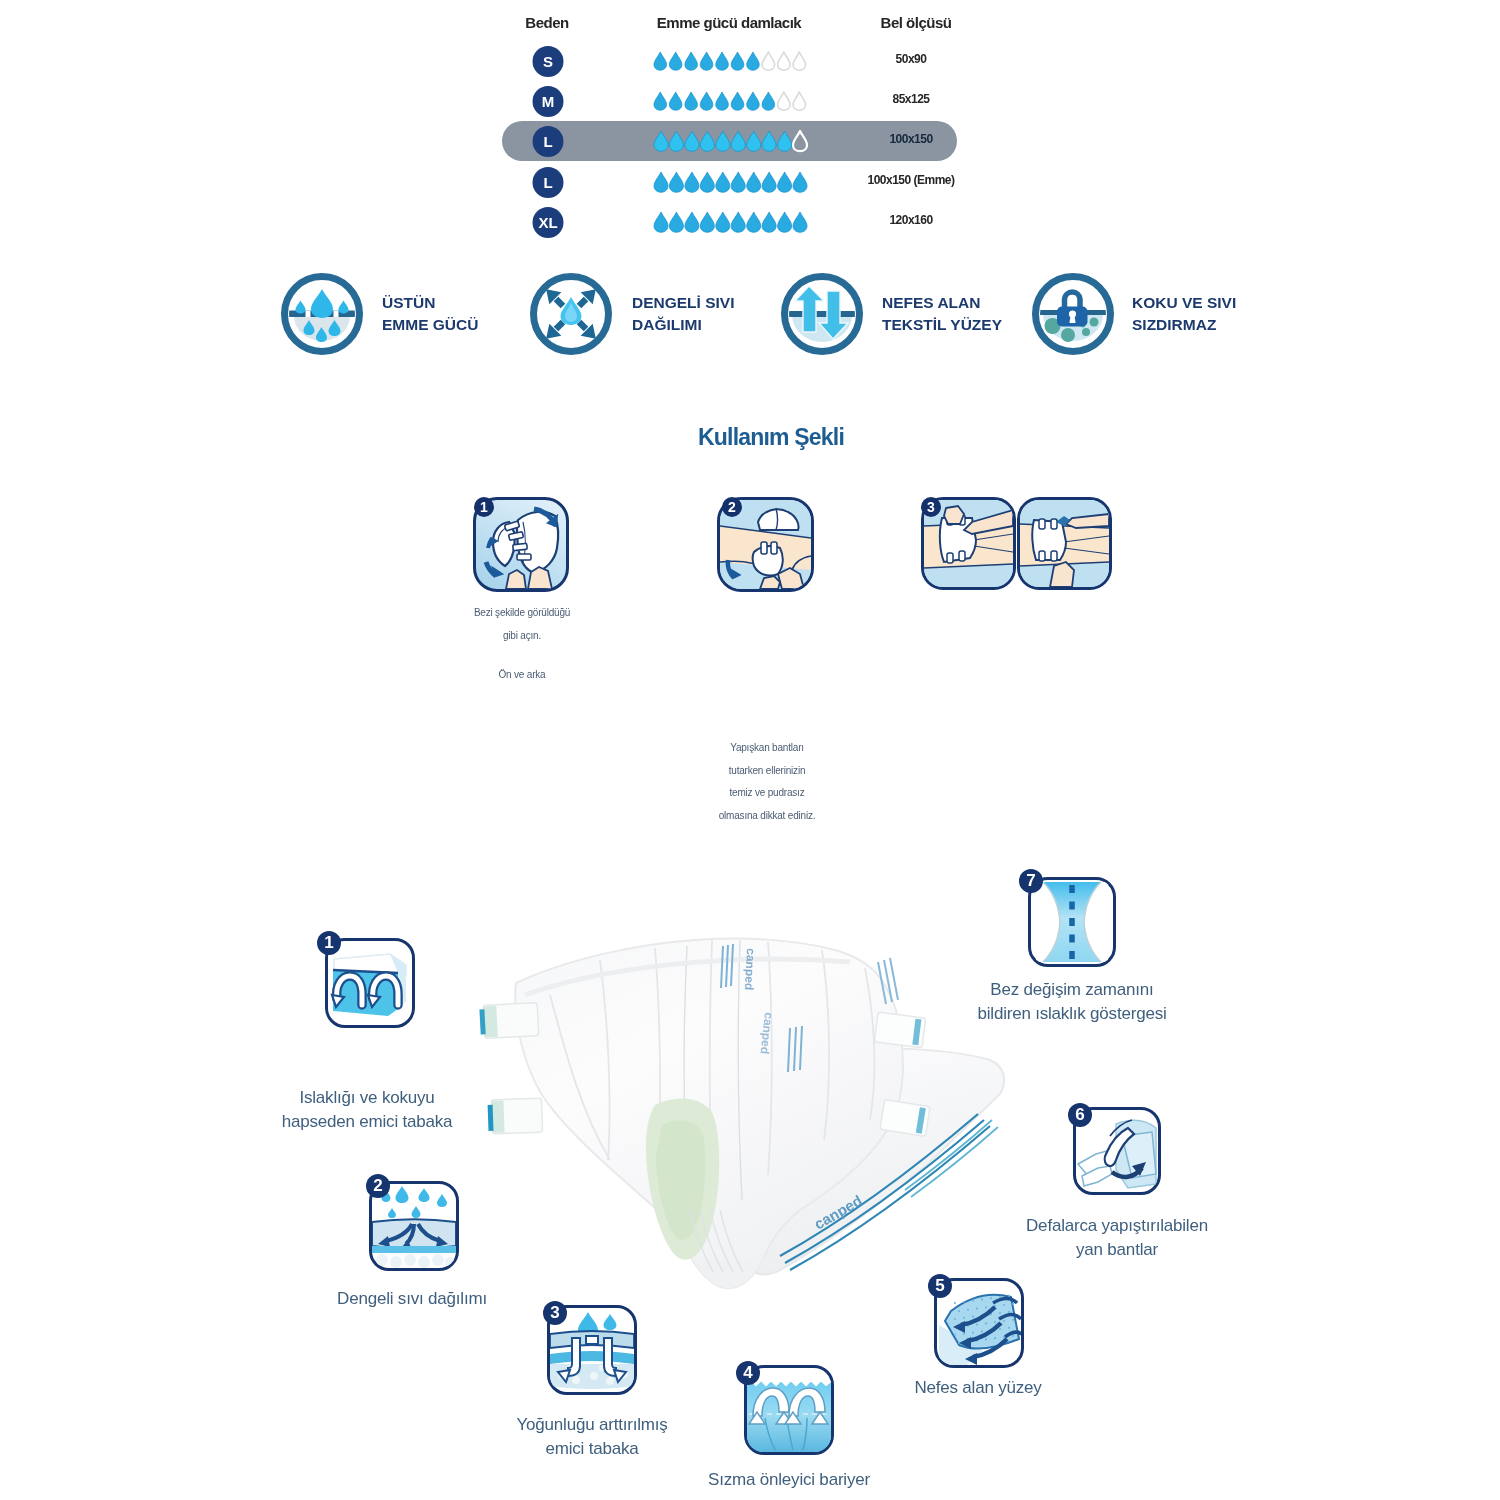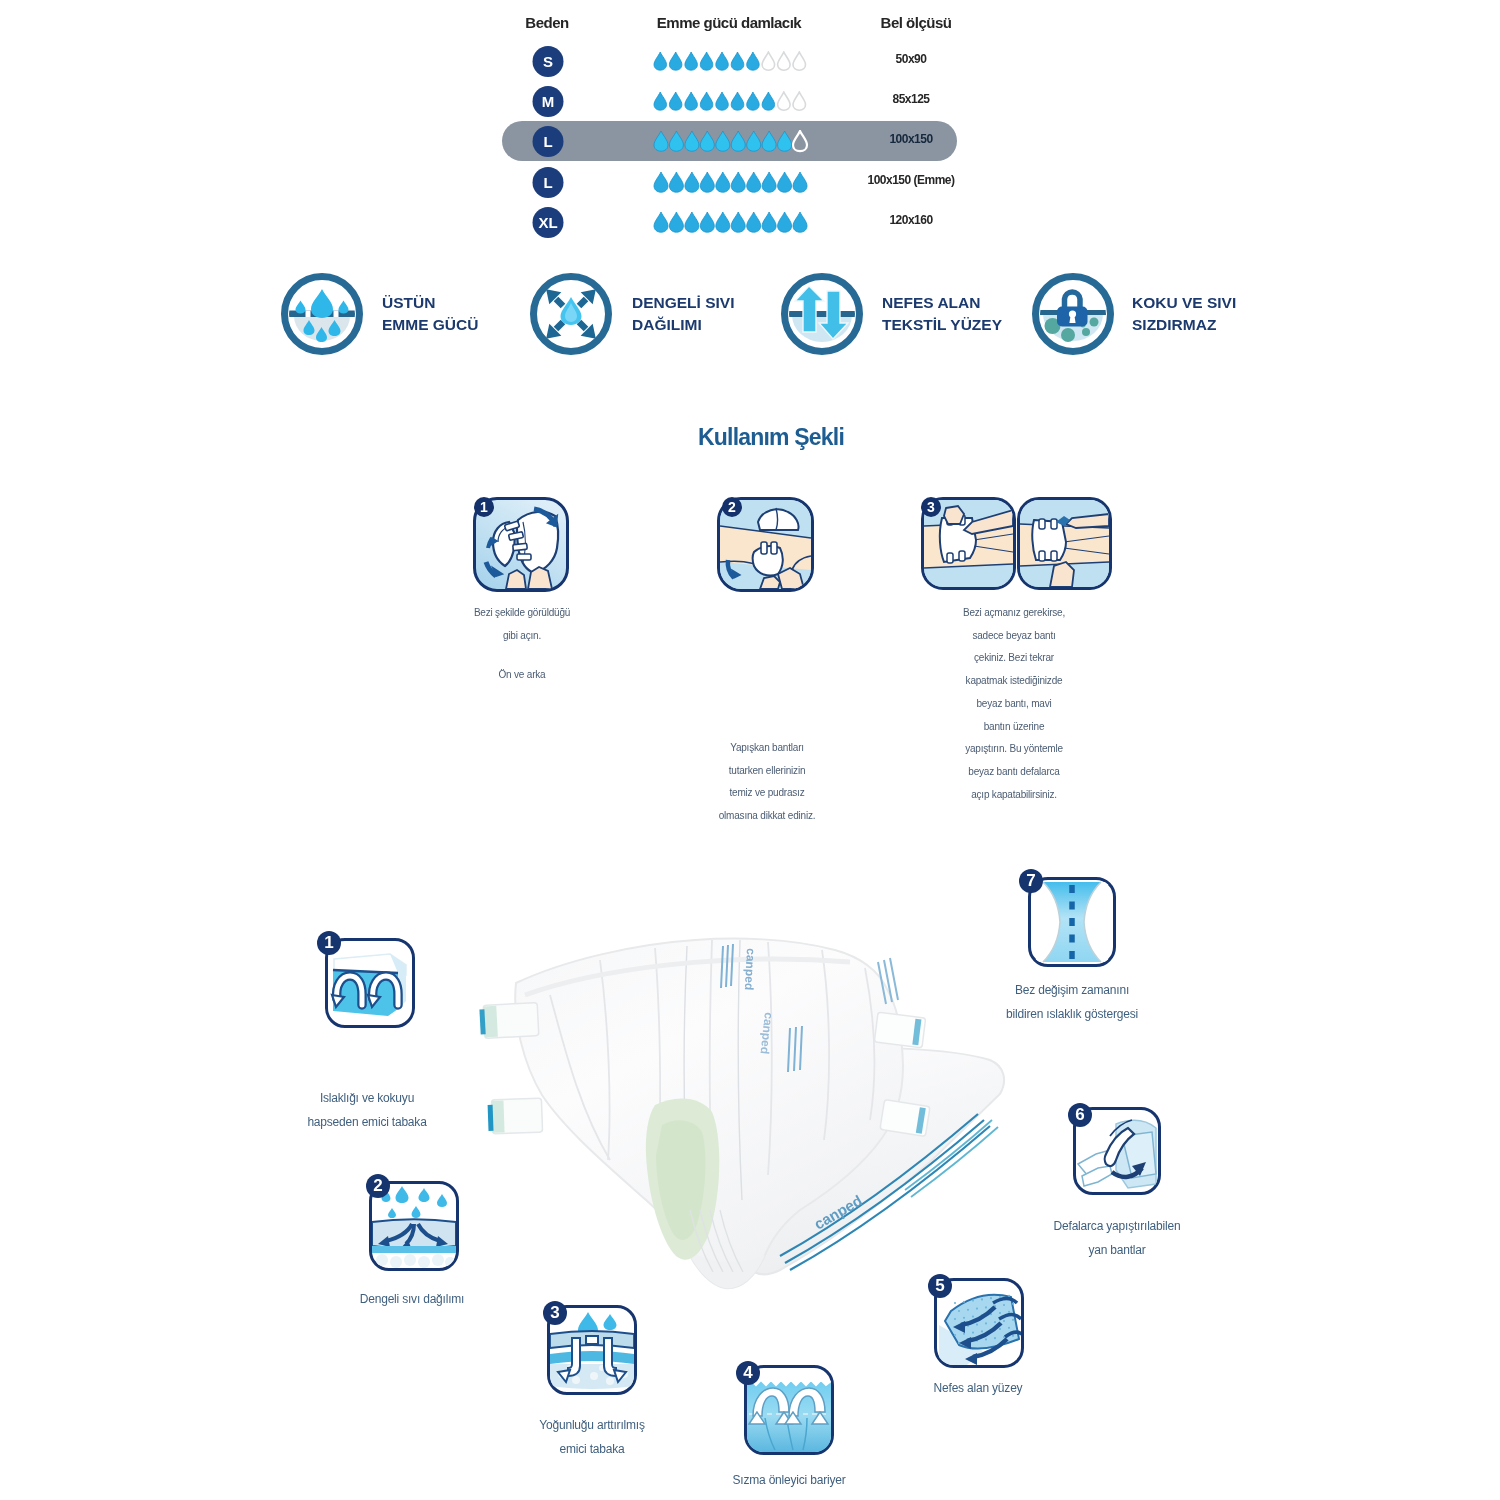--- a/index.html
+++ b/index.html
@@ -8,21 +8,21 @@
   .abs{position:absolute;}
   .cx{transform:translateX(-50%);}
   .th{position:absolute;font-size:15px;letter-spacing:-0.5px;font-weight:bold;color:#262626;white-space:nowrap;transform:translateX(-50%);}
   .badge{position:absolute;width:31px;height:31px;border-radius:50%;background:#1c3d7c;color:#fff;
          font-size:15px;font-weight:bold;text-align:center;line-height:31px;transform:translateX(-50%);}
   .size{position:absolute;font-size:12px;letter-spacing:-0.5px;font-weight:bold;color:#262626;white-space:nowrap;transform:translateX(-50%);}
   .ring{position:absolute;width:68px;height:68px;border:7px solid #266a95;border-radius:50%;background:#fff;}
   .flabel{position:absolute;font-size:15.5px;line-height:22px;font-weight:bold;color:#1c3a6e;white-space:nowrap;}
   .p{position:absolute;font-size:10px;letter-spacing:-0.2px;line-height:22.7px;color:#4b5c73;text-align:center;
      transform:translateX(-50%);white-space:pre;}
-  .clabel{position:absolute;font-size:12px;letter-spacing:-0.2px;line-height:24px;color:#3f5f7e;text-align:center;
+  .clabel{position:absolute;font-size:17px;letter-spacing:-0.2px;line-height:24px;color:#3f5f7e;text-align:center;
      transform:translateX(-50%);white-space:nowrap;}
   .cbox{position:absolute;width:90px;height:90px;border:3px solid #16356e;border-radius:20px;background:#fff;box-sizing:border-box;}
   .cbadge{position:absolute;width:24px;height:24px;border-radius:50%;background:#16356e;color:#fff;
           font-size:17px;font-weight:bold;text-align:center;line-height:24px;}
   .bbadge{position:absolute;width:20px;height:20px;border-radius:50%;background:#14316b;color:#fff;
           font-size:14px;font-weight:bold;text-align:center;line-height:20px;z-index:5;}
   .iblock{position:absolute;width:96px;height:95px;border:3px solid #16356e;border-radius:24px;box-sizing:border-box;
           background:linear-gradient(210deg,#e3f1fa 0%,#c7e3f3 45%,#a5d2ec 100%);overflow:hidden;}
 </style>
 </head>
@@ -266,29 +266,20 @@
 
 <div class="p" style="left:512px;top:602px;">Bezi şekilde görüldüğü
 gibi açın.</div>
 <div class="p" style="left:512px;top:664px;">Ön ve arka</div>
 
 <div class="p" style="left:757px;top:737px;">Yapışkan bantları
 tutarken ellerinizin
 temiz ve pudrasız
 olmasına dikkat ediniz.</div>
 
-<div class="p" style="left:1004px;top:602px;">Bezi açmanız gerekirse,
-sadece beyaz bantı
-çekiniz. Bezi tekrar
-kapatmak istediğinizde
-beyaz bantı, mavi
-bantın üzerine
-yapıştırın. Bu yöntemle
-beyaz bantı defalarca
-açıp kapatabilirsiniz.</div>
 
 <div id="diaper">
 <svg class="abs" style="left:440px;top:900px;" width="580" height="440" viewBox="0 0 580 440">
         <defs>
           <linearGradient id="dg1" x1="0" y1="0" x2="0.6" y2="1">
             <stop offset="0" stop-color="#f6f7f8"></stop>
             <stop offset="0.4" stop-color="#fcfcfd"></stop>
             <stop offset="1" stop-color="#f0f1f3"></stop>
           </linearGradient>
           <linearGradient id="dg2" x1="0" y1="0" x2="0.3" y2="1">

